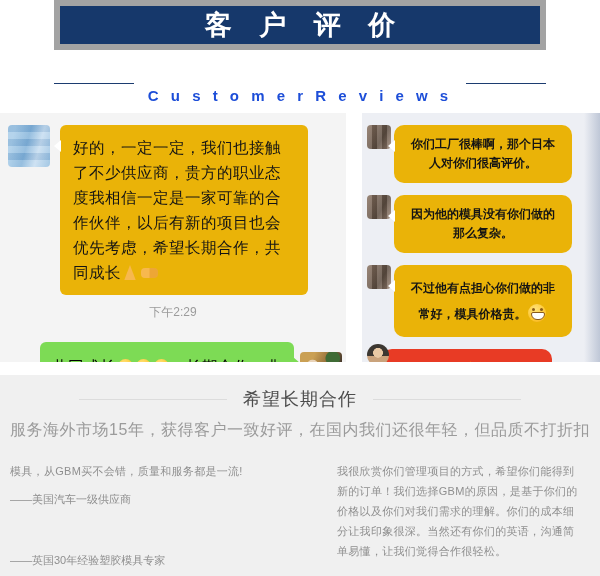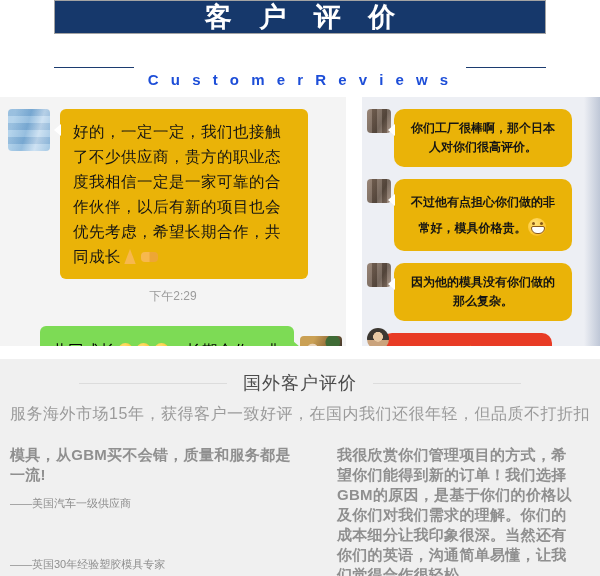--- a/index.html
+++ b/index.html
@@ -1,21 +1,21 @@
 <!DOCTYPE html>
 <html><head>
 <meta charset="utf-8">
 <style>
   * { margin:0; padding:0; box-sizing:border-box; }
   html,body { width:600px; height:576px; overflow:hidden; background:#fff;
     font-family:"Liberation Sans","DejaVu Sans",sans-serif; }
 
   
-  .banner { width:492px; height:34px; margin:0 auto; background:#16386b;
-    border:1px solid #a3a3a3; display:flex; align-items:center; justify-content:center; }
+  .banner { width:492px; height:50px; margin:0 auto; background:#16386b;
+    border:6px solid #a3a3a3; display:flex; align-items:center; justify-content:center; }
   .banner-title { color:#fff; font-size:27px; font-weight:bold; letter-spacing:10px;
     text-indent:10px; }
   .subheader { display:flex; align-items:center; justify-content:center;
     margin:13px auto 0; width:492px; }
   .subheader .line { flex:1; height:1px; background:#1c3c70; }
   .subheader-text { color:#1d4ed8; font-size:15px; font-weight:bold;
     letter-spacing:4px; padding:0 14px; white-space:nowrap;margin-top:24px; }
 
   
   .chat-area { position:relative; height:249px; margin-top:9px; }
@@ -84,21 +84,21 @@
   
   .reviews { margin-top:13px; background:#f0f0f0; height:224px; padding-top:12px; }
   .rev-title-row { display:flex; align-items:center; justify-content:center; }
   .rev-title-row .line { width:148px; height:1px; background:#dcdcdc; }
   .rev-title { font-size:18px; color:#4c4c4c; padding:0 16px; letter-spacing:1px; }
   .rev-subtitle { text-align:center; color:#9b9b9b; font-size:16px; margin-top:9px;
     letter-spacing:.5px; }
   .rev-cols { display:flex; margin-top:20px; }
   .col-l { flex:0 0 300px; padding-left:10px; }
   .col-r { flex:1; padding-left:37px; padding-right:22px; }
-  .quote { color:#8f8f8f; font-size:15px; line-height:20px; letter-spacing:.3px;font-weight:bold; }
+  .quote { color:#8f8f8f; font-size:11px; line-height:20px; letter-spacing:.3px; }
   .author { color:#8f8f8f; font-size:11px; margin-top:11px; }
   .t-block + .t-block { margin-top:46px; }
   .col-r .t-block + .t-block { margin-top:12px; }
 </style>
 </head>
 <body>
 
 <div class="banner">
   <div class="banner-title">客 户 评 价</div>
 </div>
@@ -122,39 +122,39 @@
     </div>
   </div>
 
   <div class="panel right-panel">
     <div class="row">
       <div class="avatar av-dark"></div>
       <div class="bubble tail-left r-bubble">你们工厂很棒啊，那个日本人对你们很高评价。</div>
     </div>
     <div class="row">
       <div class="avatar av-dark"></div>
-      <div class="bubble tail-left r-bubble spread"><span>不过他有点担心你们做的非常好，模具价格贵。</span><span class="emoji grin"></span></div>
+      <div class="bubble tail-left r-bubble">因为他的模具没有你们做的那么复杂。</div>
     </div>
     <div class="row">
       <div class="avatar av-dark"></div>
-      <div class="bubble tail-left r-bubble">因为他的模具没有你们做的那么复杂。</div>
+      <div class="bubble tail-left r-bubble spread"><span>不过他有点担心你们做的非常好，模具价格贵。</span><span class="emoji grin"></span></div>
     </div>
     <div class="row red-row">
       <div class="avatar av-person"></div>
       <div class="red-bubble">简单的模具肯定就是简单模具的价格啊</div>
 
     </div>
   </div>
 
 </div>
 
 <div class="reviews">
   <div class="rev-title-row">
     <div class="line"></div>
-    <div class="rev-title">国外客户评价</div>
+    <div class="rev-title">希望长期合作</div>
     <div class="line"></div>
   </div>
   <div class="rev-subtitle">服务海外市场15年，获得客户一致好评，在国内我们还很年轻，但品质不打折扣</div>
   <div class="rev-cols">
     <div class="col-l">
       <div class="t-block">
         <div class="quote">模具，从GBM买不会错，质量和服务都是一流!</div>
         <div class="author">——美国汽车一级供应商</div>
       </div>
       <div class="t-block">

